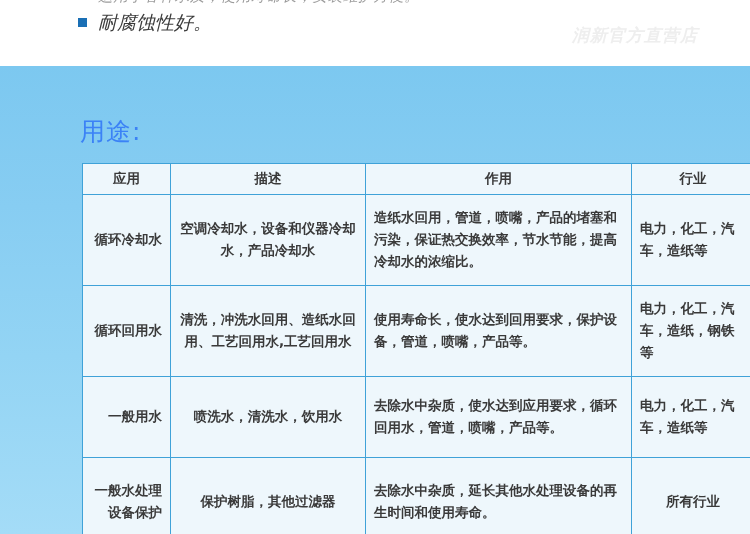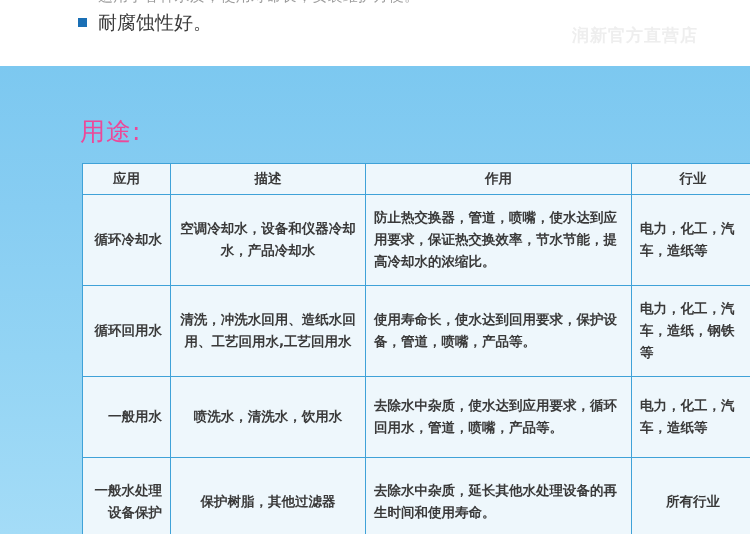--- a/index.html
+++ b/index.html
@@ -23,20 +23,21 @@
 
   
   .top-band {
     position: absolute;
     left: 0;
     top: 0;
     width: 750px;
     height: 66px;
     background: #ffffff;
     overflow: hidden;
+    font-style: italic;
   }
 
   .clipped-line {
     position: absolute;
     left: 98px;
     top: -13px;
     font-size: 15px;
     color: #4a4a4a;
     letter-spacing: 0.3px;
     white-space: nowrap;
@@ -84,21 +85,21 @@
     width: 750px;
     height: 468px;
     background: linear-gradient(180deg, #7cc8f0 0%, #87cdf2 30%, #93d4f4 62%, #a4dcf7 100%);
   }
 
   .section-title {
     position: absolute;
     left: 80px;
     top: 115px;
     font-size: 25px;
-    color: #ec4899;
+    color: #3b82f6;
     letter-spacing: 1px;
     white-space: nowrap;
   }
 
   
   .usage-table {
     position: absolute;
     left: 82px;
     top: 163px;
     width: 604px;
@@ -165,21 +166,21 @@
         <td class="col-app">应用</td>
         <td class="col-desc">描述</td>
         <td class="col-eff">作用</td>
         <td class="col-ind">行业</td>
       </tr>
     </thead>
     <tbody>
       <tr class="row-tall">
         <td class="col-app">循环冷却水</td>
         <td class="col-desc">空调冷却水，设备和仪器冷却水，产品冷却水</td>
-        <td class="col-eff">防止热交换器，管道，喷嘴，使水达到应用要求，保证热交换效率，节水节能，提高冷却水的浓缩比。</td>
+        <td class="col-eff">造纸水回用，管道，喷嘴，产品的堵塞和污染，保证热交换效率，节水节能，提高冷却水的浓缩比。</td>
         <td class="col-ind">电力，化工，汽车，造纸等</td>
       </tr>
       <tr class="row-tall">
         <td class="col-app">循环回用水</td>
         <td class="col-desc">清洗，冲洗水回用、造纸水回用、工艺回用水,工艺回用水</td>
         <td class="col-eff">使用寿命长，使水达到回用要求，保护设备，管道，喷嘴，产品等。</td>
         <td class="col-ind">电力，化工，汽车，造纸，钢铁等</td>
       </tr>
       <tr class="row-mid">
         <td class="col-app">一般用水</td>

